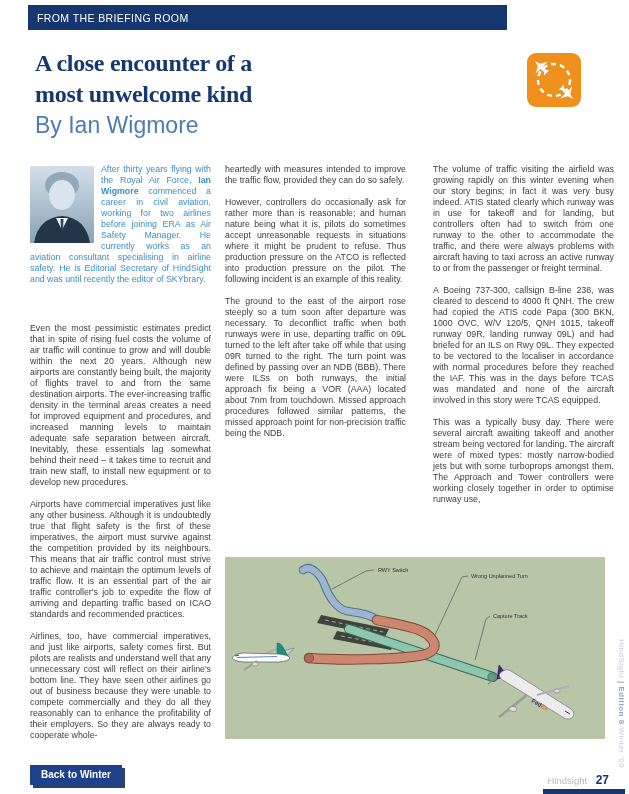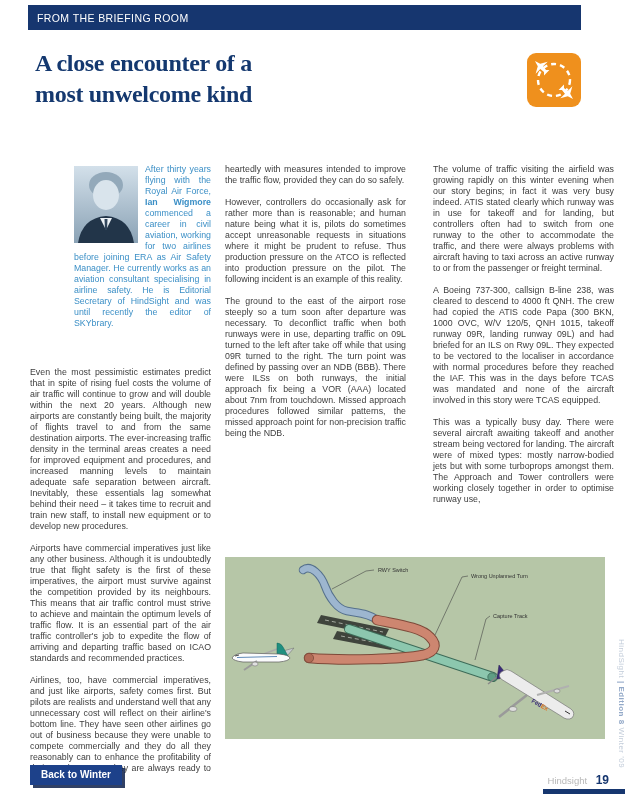--- a/index.html
+++ b/index.html
@@ -1,36 +1,36 @@
 <!DOCTYPE html>
 <html><head>
 <meta charset="utf-8">
 <style>
   html,body{margin:0;padding:0;background:#fff;}
   #page{position:relative;width:629px;height:794px;background:#fff;overflow:hidden;
         font-family:"Liberation Sans",sans-serif;}
 
   
-  .kicker-bar{position:absolute;left:28px;top:5px;width:553px;height:25px;background:#16366f;
+  .kicker-bar{position:absolute;left:28px;top:5px;width:479px;height:25px;background:#16366f;
               display:flex;align-items:center;}
   .kicker-bar span{color:#fff;font-size:10.5px;letter-spacing:.4px;padding-left:9px;}
 
   .title{position:absolute;left:35px;top:48px;color:#14386f;font-weight:bold;
          font-size:24px;line-height:31px;letter-spacing:-.3px;font-family:Liberation Serif, serif;}
   .byline{position:absolute;left:35px;top:112px;color:#4c7cb4;font-size:23px;}
 
   .corner-icon{position:absolute;left:527px;top:53px;width:54px;height:54px;}
 
   
   .col{position:absolute;top:164px;width:181px;color:#3d3d3d;font-size:8.8px;
        line-height:11px;text-align:justify;}
   .col p{margin:0 0 11px 0;}
   #col1{left:30px;} #col2{left:225px;} #col3{left:433px;}
 
-  .bio{color:#3b8fc6;margin-bottom:38px;margin-left:44px;}
+  .bio{color:#3b8fc6;margin-bottom:38px;}
   .bio b{font-weight:bold;}
   .photo{float:left;width:64px;height:77px;margin:2px 7px 2px 0;}
 
   
   .diagram{position:absolute;left:225px;top:557px;width:380px;height:182px;background:#b6c6a7;}
 
   
   .back-btn{position:absolute;left:30px;top:765px;background:#1d418a;color:#fff;
             font-size:10px;font-weight:bold;padding:4px 11px 5px;cursor:pointer;
             box-shadow:3px 3px 0 rgba(13,32,74,.85);}
@@ -48,20 +48,21 @@
 <div id="page">
 
   <div class="kicker-bar">
     <span>FROM THE BRIEFING ROOM</span>
   </div>
 
   <div class="title">
     <div>A close encounter of a</div>
     <div>most unwelcome kind</div>
   </div>
+  <div class="byline">By Ian Wigmore</div>
 
   <div class="corner-icon">
     <svg width="54" height="54" viewBox="0 0 54 54">
       <rect x="0" y="0" width="54" height="54" rx="9" fill="#ef901d"></rect>
       <circle cx="27" cy="27" r="16" fill="none" stroke="#fff" stroke-width="2.4" stroke-dasharray="5,4"></circle>
       <g fill="#fff" transform="translate(14,14) rotate(-45) scale(0.95)">
         <path d="M0,-9 L1.8,-3 L9,1 L2,1 L1.5,6 L4,8.5 L-4,8.5 L-1.5,6 L-2,1 L-9,1 L-1.8,-3 Z"></path>
       </g>
       <g fill="#fff" transform="translate(40,40) rotate(135) scale(0.95)">
         <path d="M0,-9 L1.8,-3 L9,1 L2,1 L1.5,6 L4,8.5 L-4,8.5 L-1.5,6 L-2,1 L-9,1 L-1.8,-3 Z"></path>
@@ -167,21 +168,21 @@
         <polyline points="265,59 261,62 250,103" fill="none" stroke="#444" stroke-width="0.6"></polyline>
         <text x="268" y="61">Capture Track</text>
       </g>
     </svg>
   </div>
 
   <div class="back-btn">Back to Winter</div>
 
   <div class="pageref">
     <span class="journal">Hindsight</span>
-    <span class="num">19</span>
+    <span class="num">27</span>
   </div>
 
   <div class="corner-bar"></div>
 
   <div class="edge-text">
     <span>HindSight </span><span class="bold">| Edition 8 </span><span>Winter '09</span>
   </div>
 
 </div>
 

